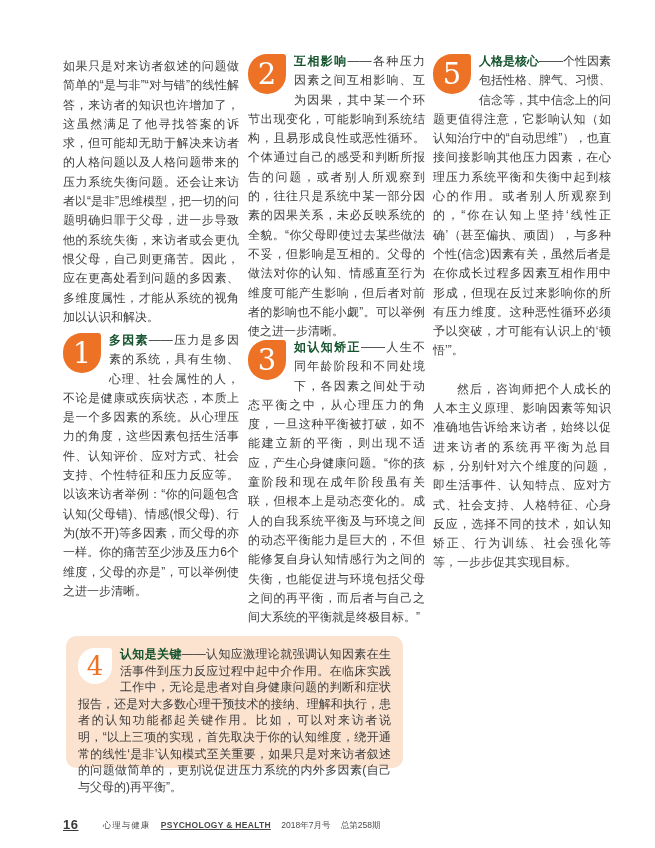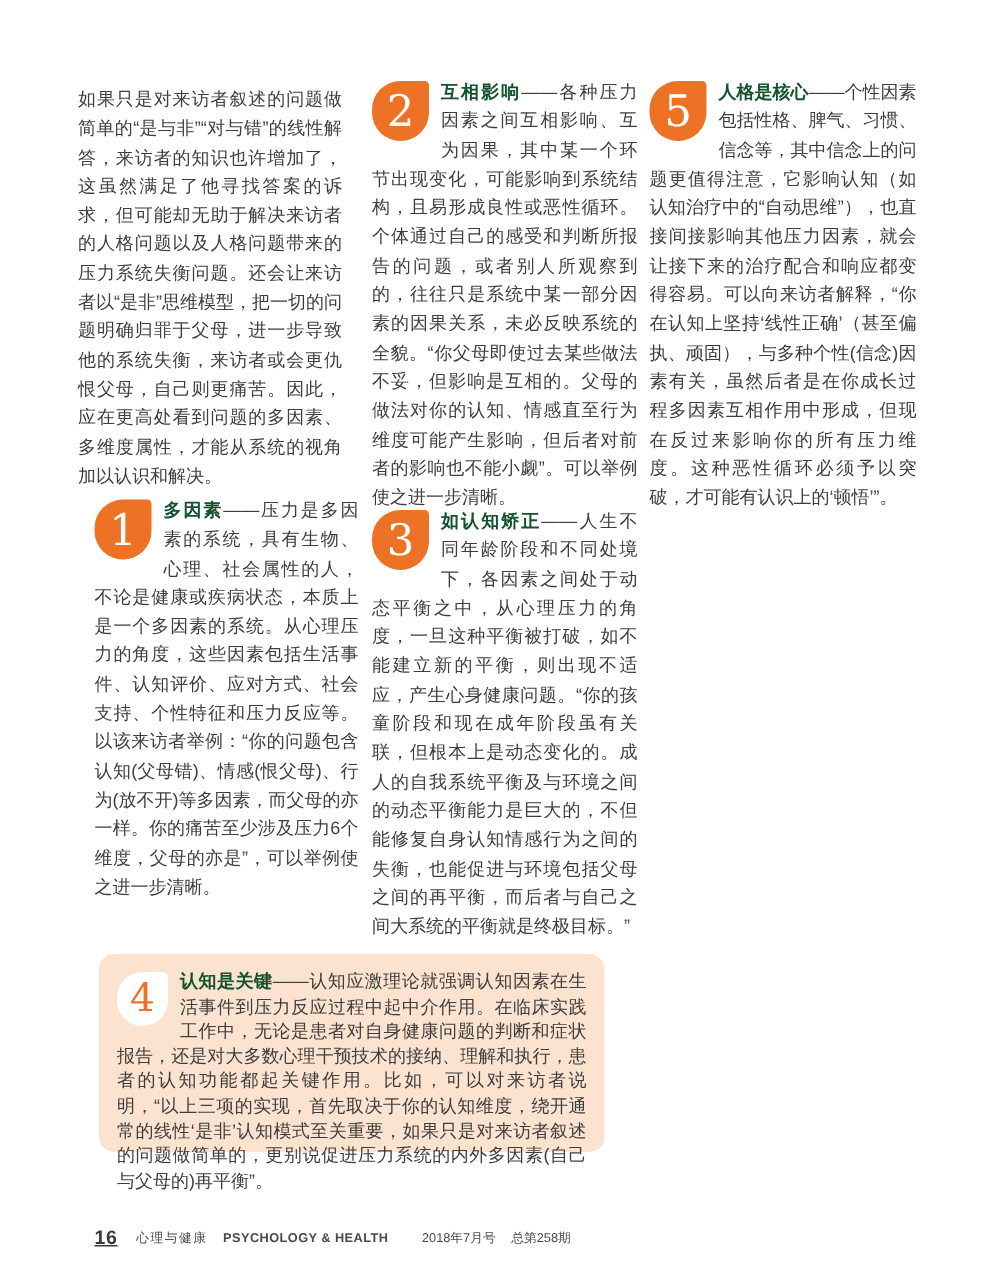--- a/index.html
+++ b/index.html
@@ -88,28 +88,28 @@
   }
   .footer .pageno {
     font-size: 13px;
     font-weight: bold;
     color: #3a3a3a;
     margin-right: 10px;
     vertical-align: -1px;
     letter-spacing: 0.5px;
     text-decoration: underline;
   }
-  .footer .cn { margin-right: 8px; letter-spacing: 1px; }
-  .footer .en { font-weight: bold; margin-right: 20px; letter-spacing: 0.3px; }
+  .footer .cn { margin-right: 8px; letter-spacing: 1px; margin-left: 12px; }
+  .footer .en { font-weight: bold; margin-right: 8px; letter-spacing: 0.3px; text-decoration: underline; }
   .footer .issue { margin-right: 8px; }
 </style>
 </head>
 <body>
 
-<div class="col" style="left:52px; top:57px; width:176px;">
+<div class="col" style="left:63px; top:57px; width:176px;">
   <p class="para">如果只是对来访者叙述的问题做简单的“是与非”“对与错”的线性解答，来访者的知识也许增加了，这虽然满足了他寻找答案的诉求，但可能却无助于解决来访者的人格问题以及人格问题带来的压力系统失衡问题。还会让来访者以“是非”思维模型，把一切的问题明确归罪于父母，进一步导致他的系统失衡，来访者或会更仇恨父母，自己则更痛苦。因此，应在更高处看到问题的多因素、多维度属性，才能从系统的视角加以认识和解决。</p>
 </div>
 
 <div class="col" style="left:63px; top:331px; width:176px;">
   <p class="para">
     <span class="badge">1</span><span class="sec-title">多因素</span><span>——压力是多因素的系统，具有生物、心理、社会属性的人，不论是健康或疾病状态，本质上是一个多因素的系统。从心理压力的角度，这些因素包括生活事件、认知评价、应对方式、社会支持、个性特征和压力反应等。以该来访者举例：“你的问题包含认知(父母错)、情感(恨父母)、行为(放不开)等多因素，而父母的亦一样。你的痛苦至少涉及压力6个维度，父母的亦是”，可以举例使之进一步清晰。</span>
   </p>
 </div>
 
 <div class="col" style="left:248px; top:52px; width:177px;">
@@ -119,22 +119,23 @@
 </div>
 
 <div class="col" style="left:248px; top:338px; width:177px;">
   <p class="para">
     <span class="badge">3</span><span class="sec-title">如认知矫正</span><span>——人生不同年龄阶段和不同处境下，各因素之间处于动态平衡之中，从心理压力的角度，一旦这种平衡被打破，如不能建立新的平衡，则出现不适应，产生心身健康问题。“你的孩童阶段和现在成年阶段虽有关联，但根本上是动态变化的。成人的自我系统平衡及与环境之间的动态平衡能力是巨大的，不但能修复自身认知情感行为之间的失衡，也能促进与环境包括父母之间的再平衡，而后者与自己之间大系统的平衡就是终极目标。”</span>
   </p>
 </div>
 
 <div class="col" style="left:433px; top:52px; width:178px;">
   <p class="para">
-    <span class="badge">5</span><span class="sec-title">人格是核心</span><span>——个性因素包括性格、脾气、习惯、信念等，其中信念上的问题更值得注意，它影响认知（如认知治疗中的“自动思维”），也直接间接影响其他压力因素，就会让接下来的治疗配合和响应都变得容易。可以向来访者解释，“你在认知上坚持‘线性正确’（甚至偏执、顽固），与多种个性(信念)因素有关，虽然后者是在你成长过程多因素互相作用中形成，但现在反过来影响你的所有压力维度。这种恶性循环必须予以突破，才可能有认识上的‘顿悟’”。</span>
+    <span class="badge">5</span><span class="sec-title">人格是核心</span><span>——个性因素包括性格、脾气、习惯、信念等，其中信念上的问题更值得注意，它影响认知（如认知治疗中的“自动思维”），也直接间接影响其他压力因素，在心理压力系统平衡和失衡中起到核心的作用。或者别人所观察到的，“你在认知上坚持‘线性正确’（甚至偏执、顽固），与多种个性(信念)因素有关，虽然后者是在你成长过程多因素互相作用中形成，但现在反过来影响你的所有压力维度。这种恶性循环必须予以突破，才可能有认识上的‘顿悟’”。</span>
   </p>
+  <p class="para indent gap-top">然后，咨询师把个人成长的人本主义原理、影响因素等知识准确地告诉给来访者，始终以促进来访者的系统再平衡为总目标，分别针对六个维度的问题，即生活事件、认知特点、应对方式、社会支持、人格特征、心身反应，选择不同的技术，如认知矫正、行为训练、社会强化等等，一步步促其实现目标。</p>
 </div>
 
 <div class="box4">
   <p class="para">
     <span class="badge inverse">4</span><span class="sec-title">认知是关键</span><span>——认知应激理论就强调认知因素在生活事件到压力反应过程中起中介作用。在临床实践工作中，无论是患者对自身健康问题的判断和症状报告，还是对大多数心理干预技术的接纳、理解和执行，患者的认知功能都起关键作用。比如，可以对来访者说明，“以上三项的实现，首先取决于你的认知维度，绕开通常的线性‘是非’认知模式至关重要，如果只是对来访者叙述的问题做简单的，更别说促进压力系统的内外多因素(自己与父母的)再平衡”。</span>
   </p>
 </div>
 
 <div class="footer">
   <span class="pageno">16</span>

